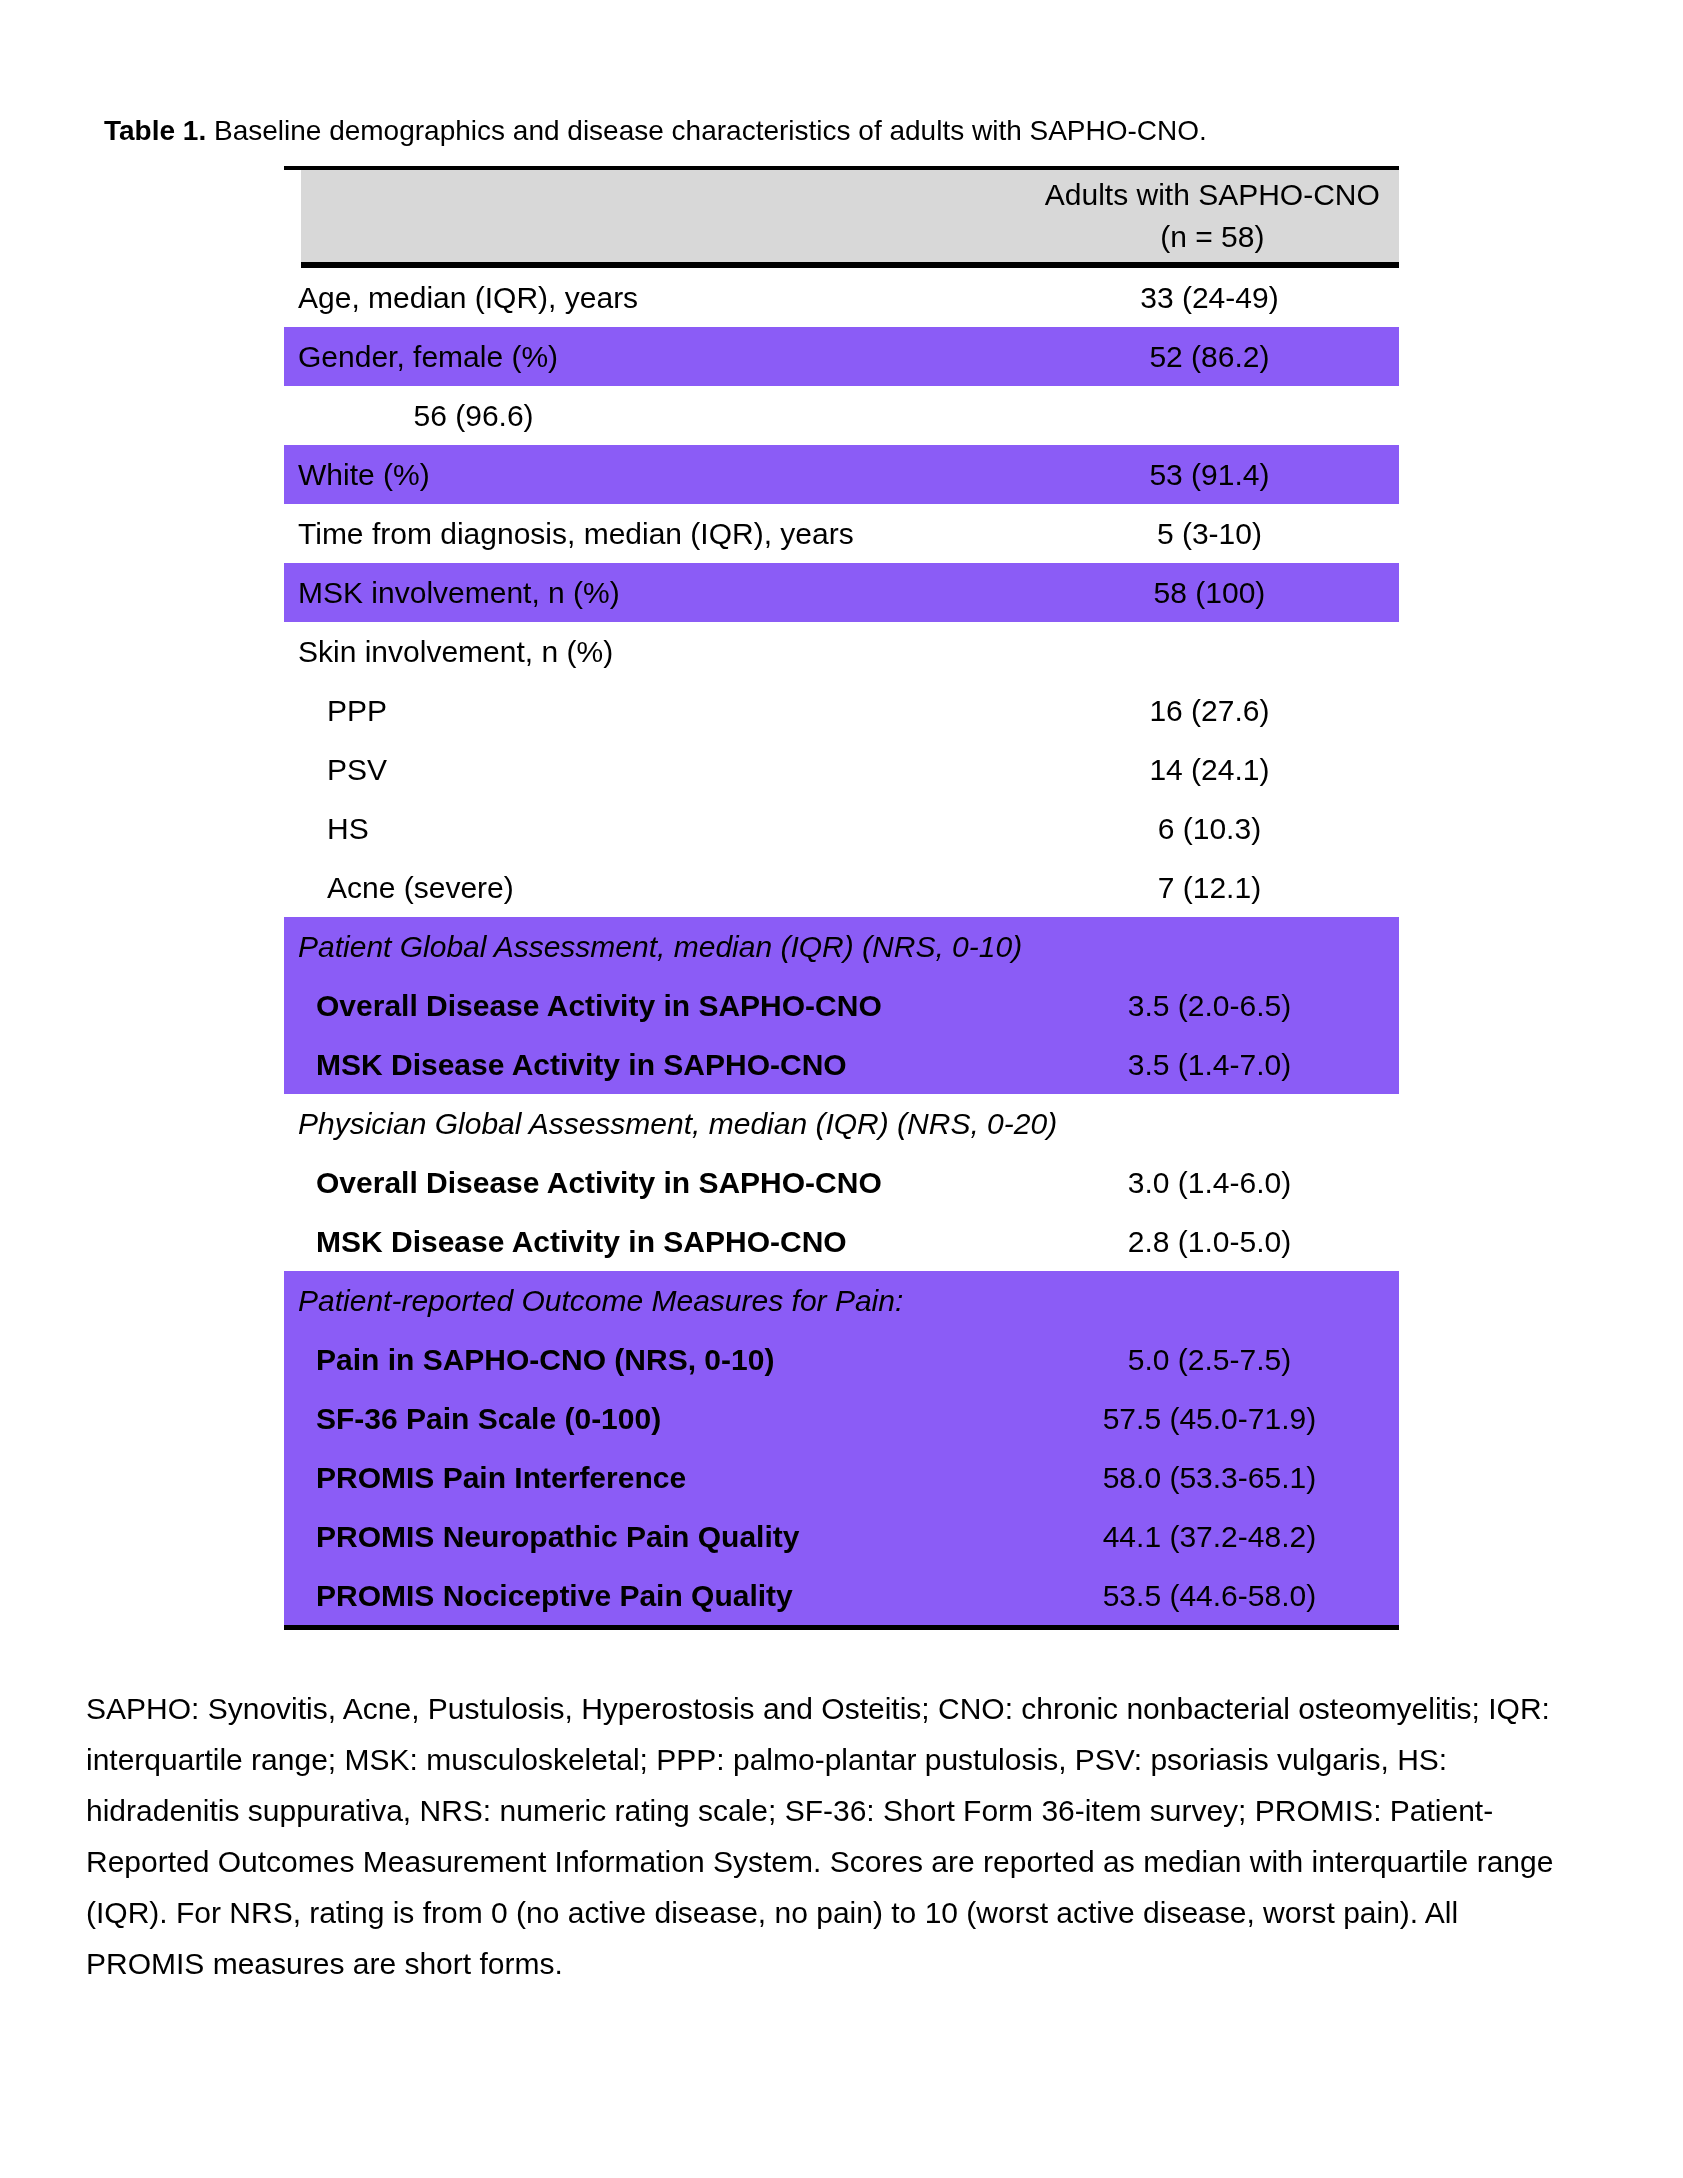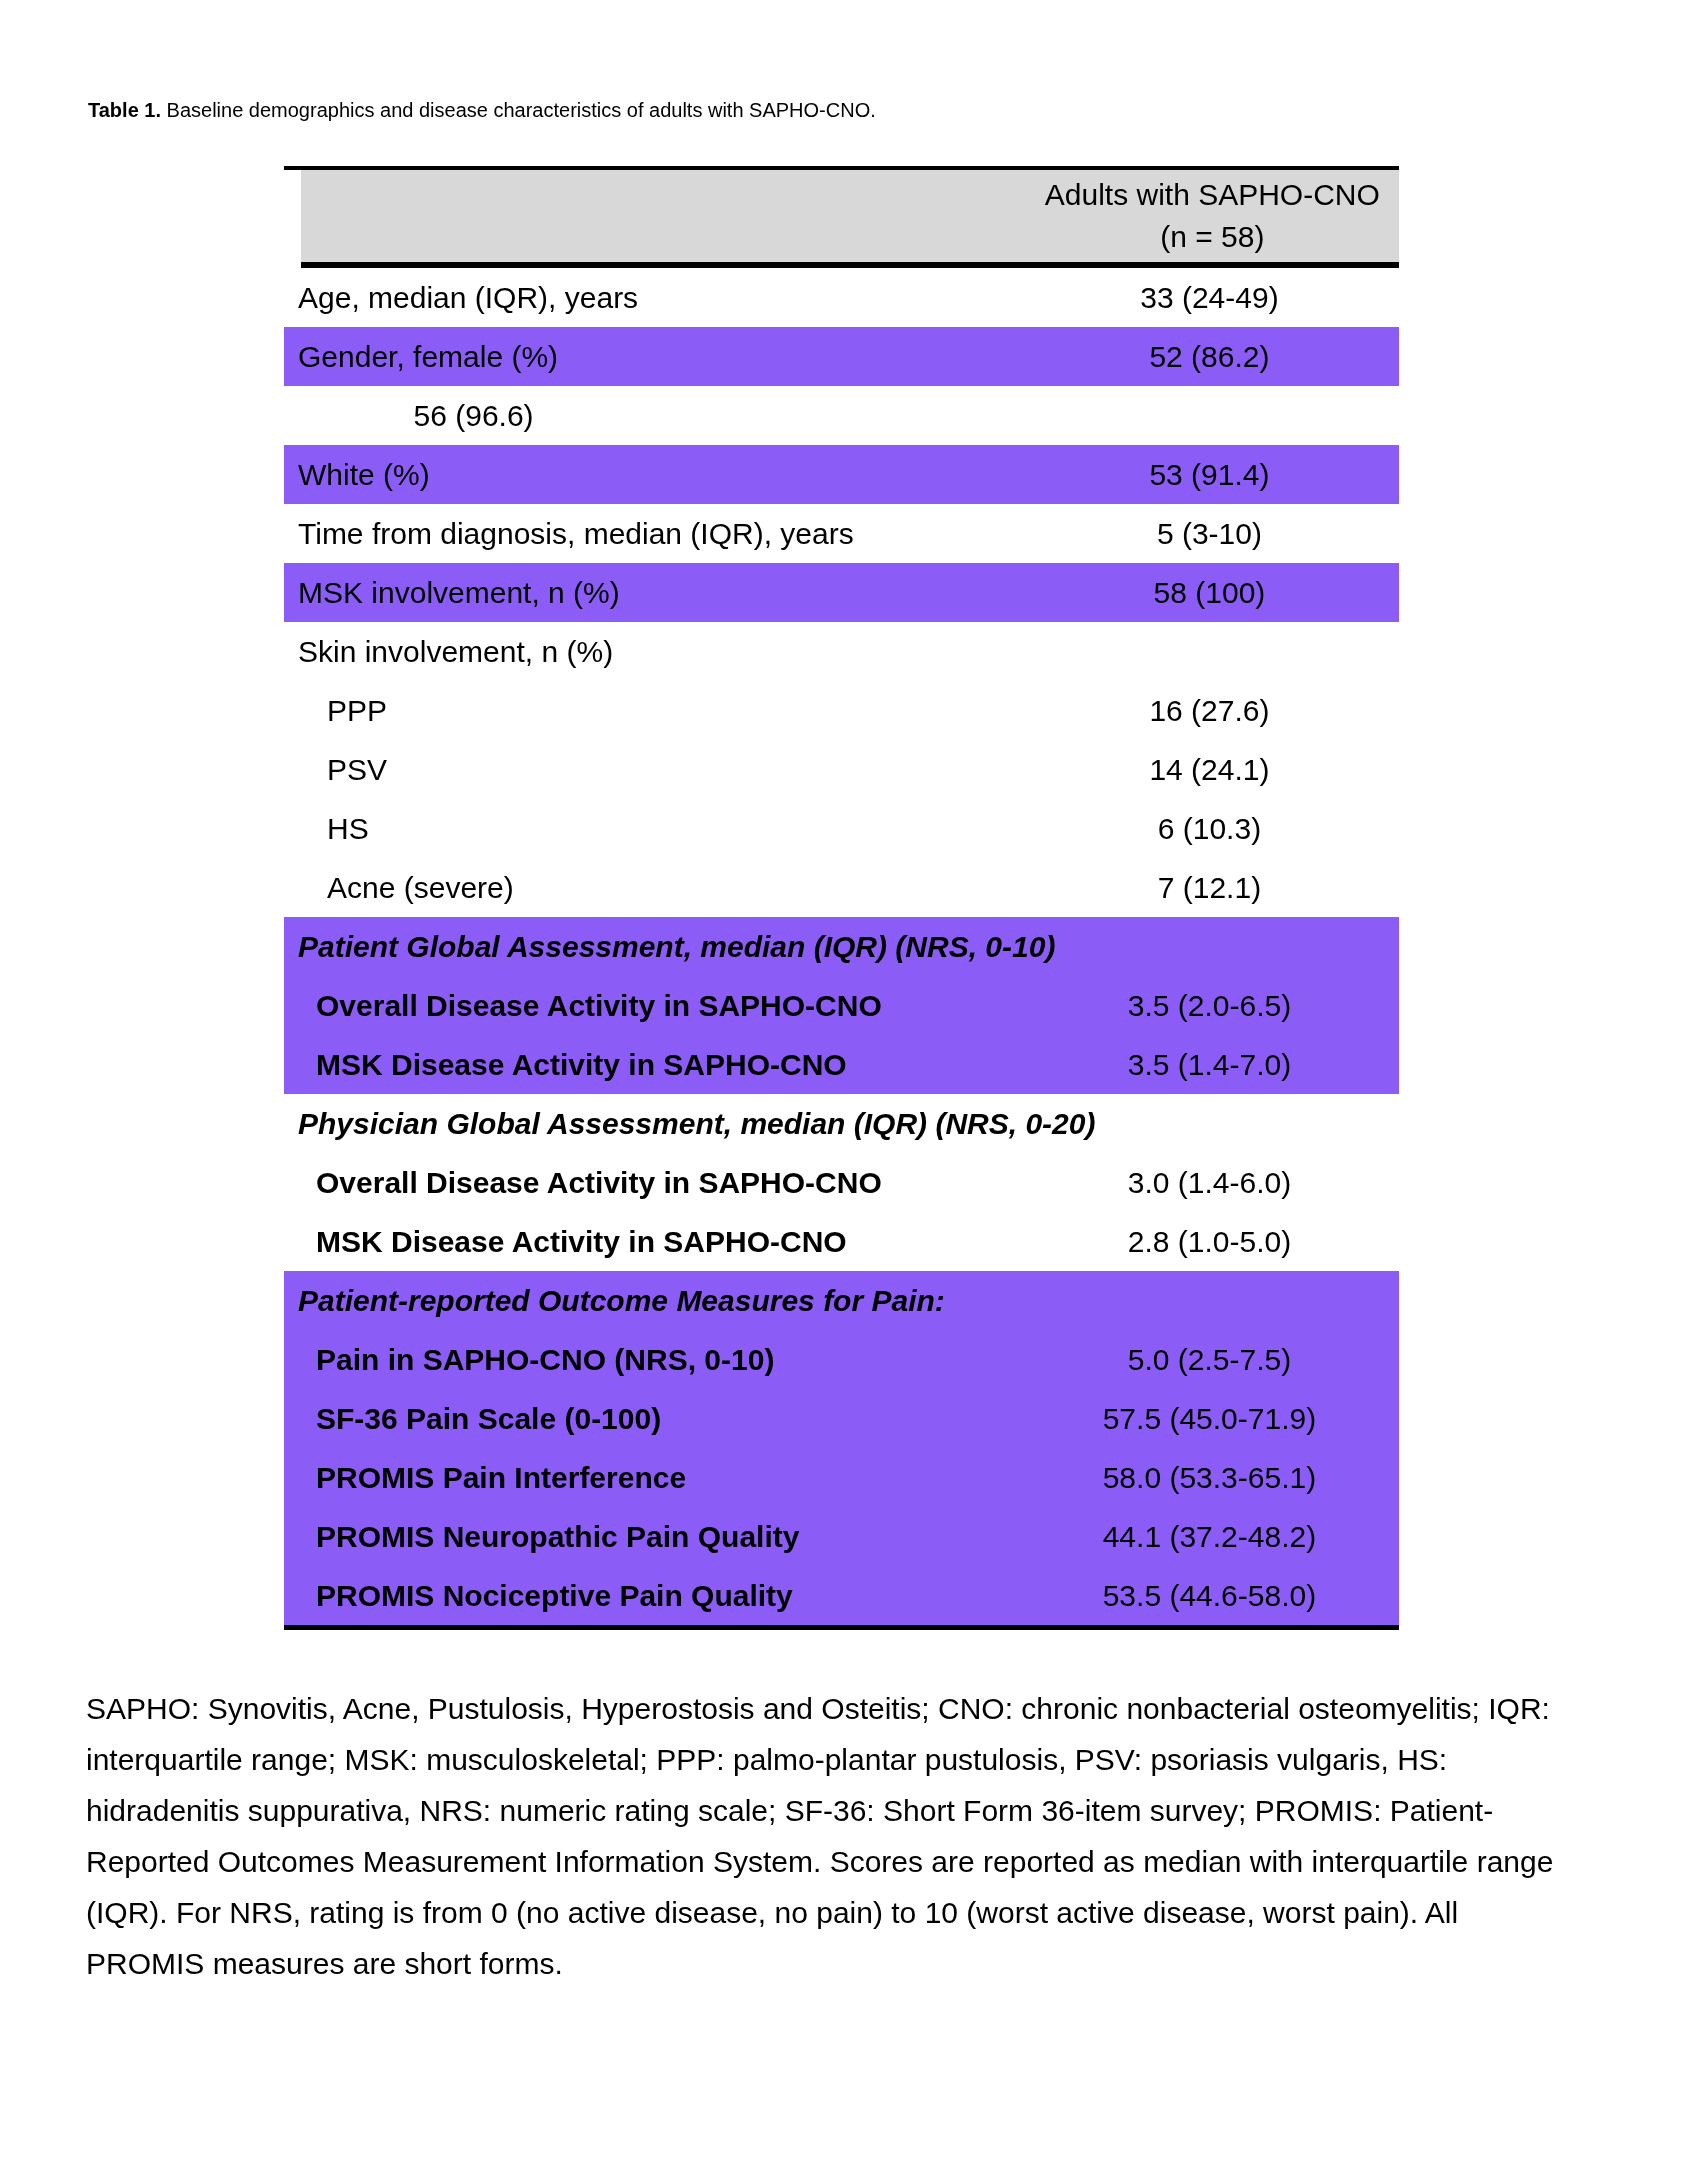--- a/index.html
+++ b/index.html
@@ -1,41 +1,41 @@
 <!DOCTYPE html>
 <html><head>
 <meta charset="utf-8">
 <style>
   html,body{margin:0;padding:0;background:#ffffff;}
   body{
     width:1683px;height:2178px;position:relative;overflow:hidden;
     font-family:"Liberation Sans",sans-serif;color:#000;
     -webkit-font-smoothing:antialiased;
   }
-  .caption{position:absolute;left:88px;top:99px;font-size:20px;margin:0;white-space:nowrap;}
+  .caption{position:absolute;left:88px;top:99px;font-size:28px;margin:16px;white-space:nowrap;}
   .caption .bold{font-weight:bold;}
 
   .tbl{
     position:absolute;left:284px;top:166px;width:1115px;
     border-top:4px solid #000;border-bottom:5px solid #000;
   }
   .thead{
     display:flex;background:#d8d8d8;border-bottom:6px solid #000;height:92px;margin-left:17px;
   }
   .thead .label-cell{width:66%;}
   .thead .value-cell{
     width:34%;display:flex;flex-direction:column;justify-content:center;
     text-align:center;font-size:30px;line-height:42px;
   }
   .row{display:flex;height:59px;align-items:center;font-size:30px;}
   .row.sh{background:#8b5cf6;}
   .lbl{width:66%;padding-left:14px;box-sizing:border-box;white-space:nowrap;}
   .lbl.i1{padding-left:32px;font-weight:bold;}
   .lbl.i2{padding-left:43px;}
-  .lbl.it{font-style:italic;font-weight:bold;}
+  .lbl.it{font-style:italic;}
   .val{width:34%;text-align:center;}
 
   .footnote{position:absolute;left:86px;top:1683px;width:1544px;font-size:30px;line-height:51px;}
 </style>
 </head>
 <body>
 
 <p class="caption"><span class="bold">Table 1.</span><span> Baseline demographics and disease characteristics of adults with SAPHO-CNO.</span></p>
 
 <div class="tbl">

